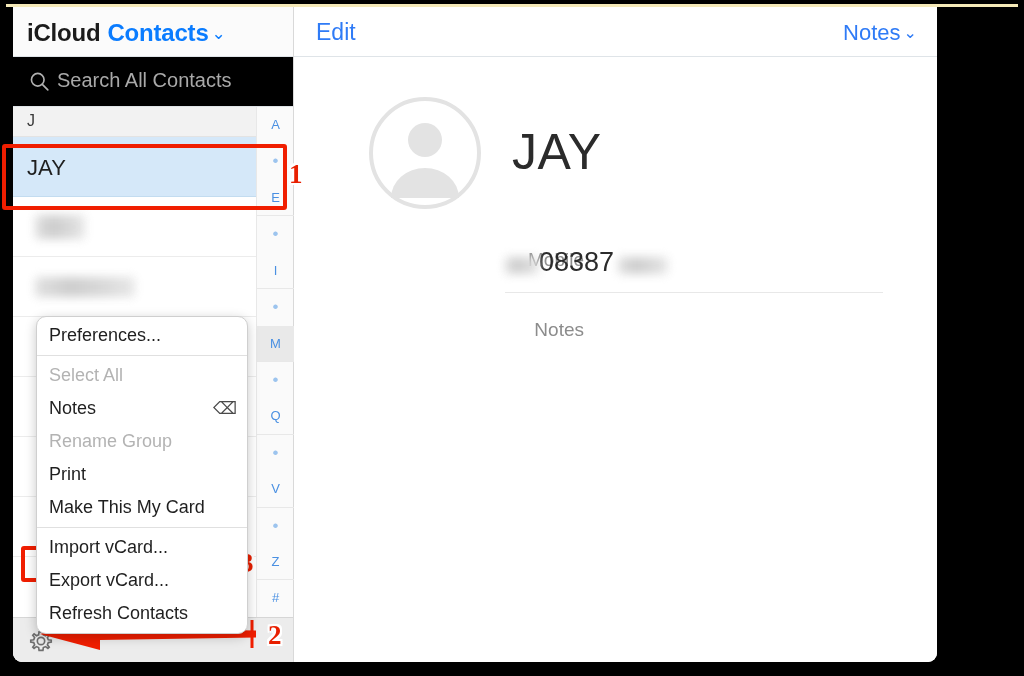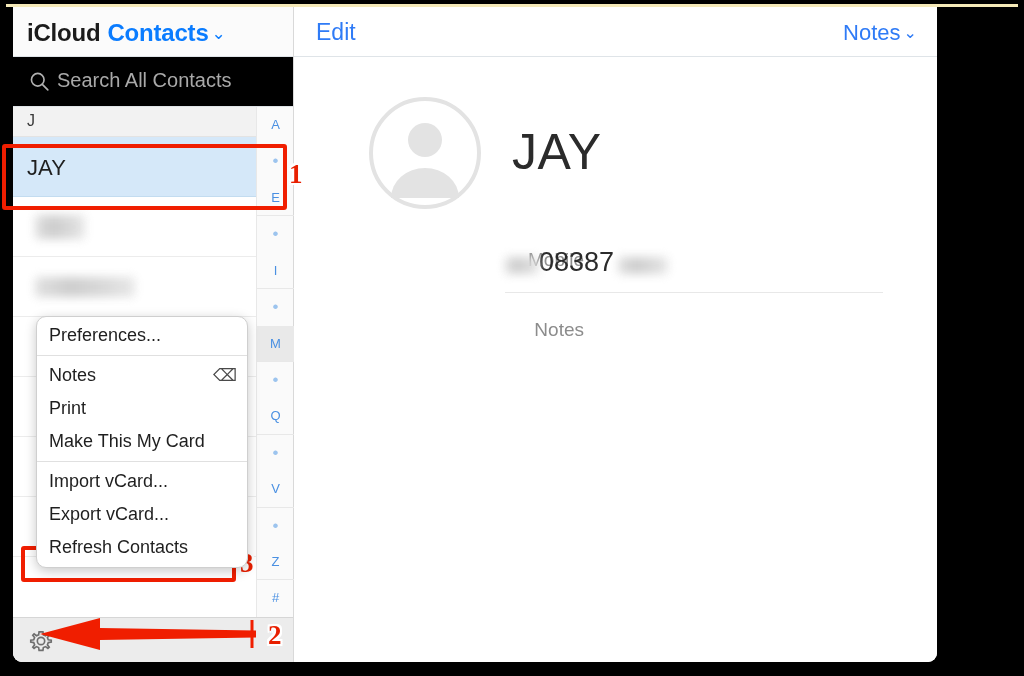--- a/index.html
+++ b/index.html
@@ -454,21 +454,23 @@
         <span class="redact" style="position:relative;display:inline-block;left:0;top:3px;width:34px;height:17px;vertical-align:baseline;"></span><span>08387</span><span class="redact" style="position:relative;display:inline-block;left:4px;top:3px;width:50px;height:17px;"></span>
       </div>
       <div class="field-divider" style="left:211px;top:285px;width:378px;"></div>
 
       <div class="field-label" style="left:130px;top:312px;">Notes</div>
     </div>
 
     <div id="context-menu">
         <div class="menu-item"><span>Preferences...</span></div>
         <div class="menu-sep"></div>
+        <div class="menu-item disabled"><span>Select All</span></div>
         <div class="menu-item"><span>Notes</span><span class="shortcut">⌫</span></div>
+        <div class="menu-item disabled"><span>Rename Group</span></div>
         <div class="menu-item"><span>Print</span></div>
         <div class="menu-item"><span>Make This My Card</span></div>
         <div class="menu-sep"></div>
         <div class="menu-item"><span>Import vCard...</span></div>
         <div class="menu-item"><span>Export vCard...</span></div>
         <div class="menu-item"><span>Refresh Contacts</span></div>
       </div>
 
   </div>
 

